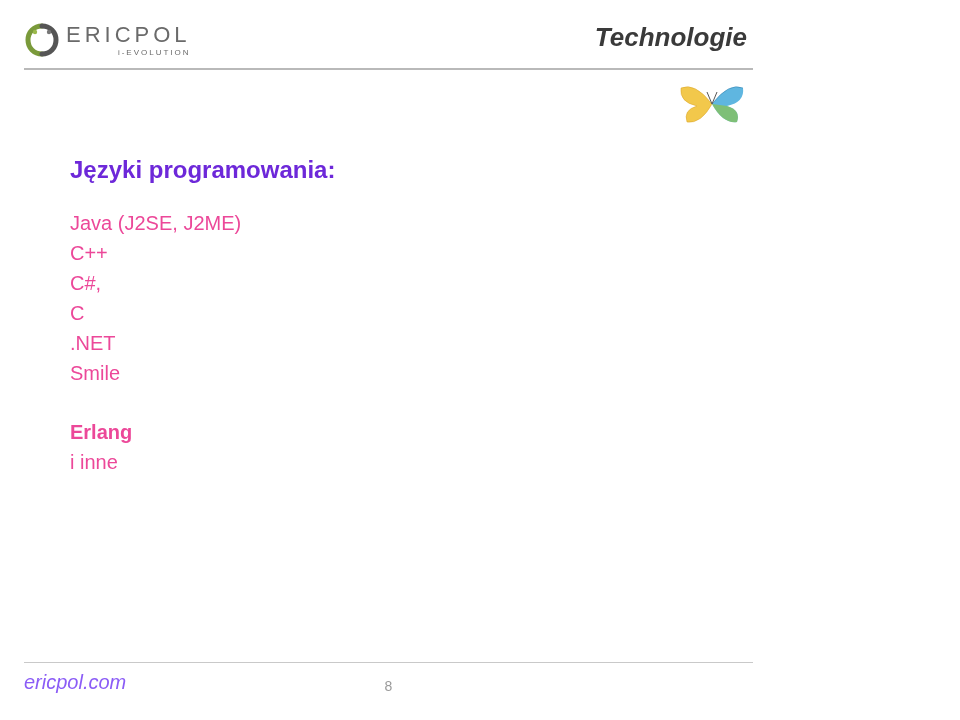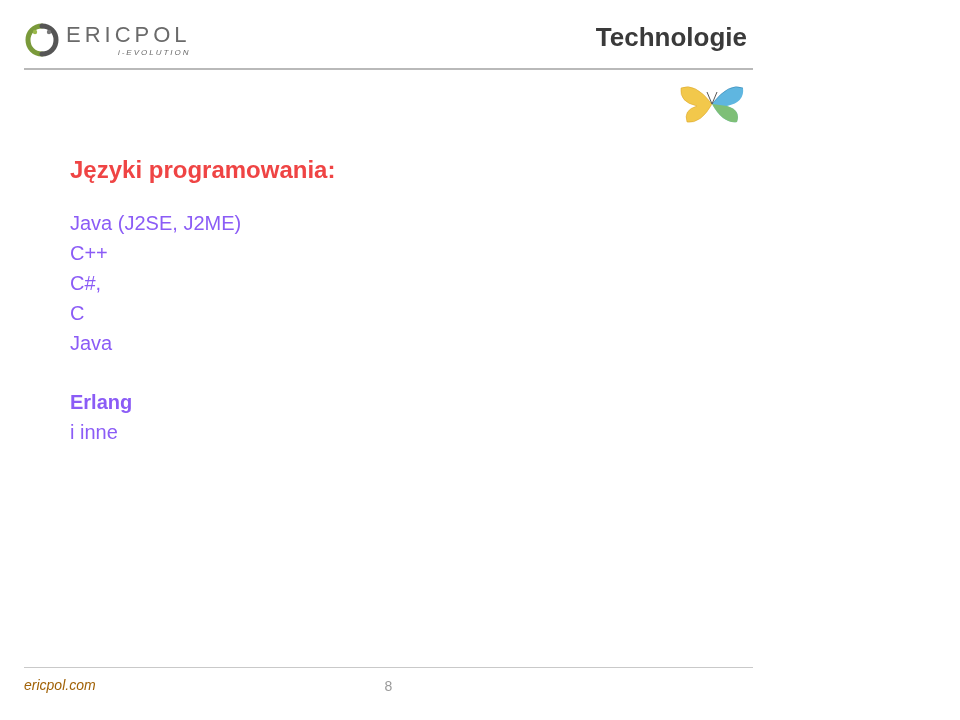--- a/index.html
+++ b/index.html
@@ -33,28 +33,28 @@
     color: #6a6a6a;
     font-weight: 400;
     line-height: 1;
   }
   .logo-sub {
     font-size: 8px;
     letter-spacing: 2px;
     color: #6a6a6a;
     text-align: right;
     margin-top: 2px;
-    font-style: italic;
   }
   .title {
     position: absolute;
     right: 30px;
     top: 22px;
     font-size: 26px;
     font-weight: 700;
+    font-style: italic;
     color: #3a3a3a;
   }
   .divider {
     position: absolute;
     left: 24px; right: 24px;
     top: 68px;
     height: 2px;
     background: #b9b9b9;
   }
   .butterfly {
@@ -63,42 +63,42 @@
     top: 80px;
   }
   .content {
     position: absolute;
     left: 70px;
     top: 156px;
   }
   .heading {
     font-size: 24px;
     font-weight: 700;
-    color: #ef4444;
+    color: #6d28d9;
     margin-bottom: 24px;
   }
   .list {
     font-size: 20px;
-    color: #8b5cf6;
+    color: #ec4899;
     line-height: 1.5;
   }
   .strong { font-weight: 700; margin-top: 29px; }
   .footer {
     position: absolute;
     left: 24px; right: 24px;
     bottom: 26px;
   }
   .footer-line {
     height: 1px;
     background: #c9c9c9;
     margin-bottom: 8px;
   }
   .footer-text {
-    font-size: 14px;
-    color: #a16207;
+    font-size: 20px;
+    color: #8b5cf6;
     font-style: italic;
     display: inline-block;
   }
   .footer-page {
     font-size: 14px;
     color: #9a9a9a;
     position: absolute;
     left: 50%;
     transform: translateX(-50%);
     bottom: 0;
@@ -140,21 +140,22 @@
     </svg>
   </div>
 
   <div class="content">
     <div class="heading">Języki programowania:</div>
     <div class="list">
       <div>Java (J2SE, J2ME)</div>
       <div>C++</div>
       <div>C#,</div>
       <div>C</div>
-      <div>Java</div>
+      <div>.NET</div>
+      <div>Smile</div>
       <div class="strong">Erlang</div>
       <div>i inne</div>
     </div>
   </div>
 
   <div class="footer">
     <div class="footer-line"></div>
     <span class="footer-text">ericpol.com</span>
     <span class="footer-page">8</span>
   </div>

